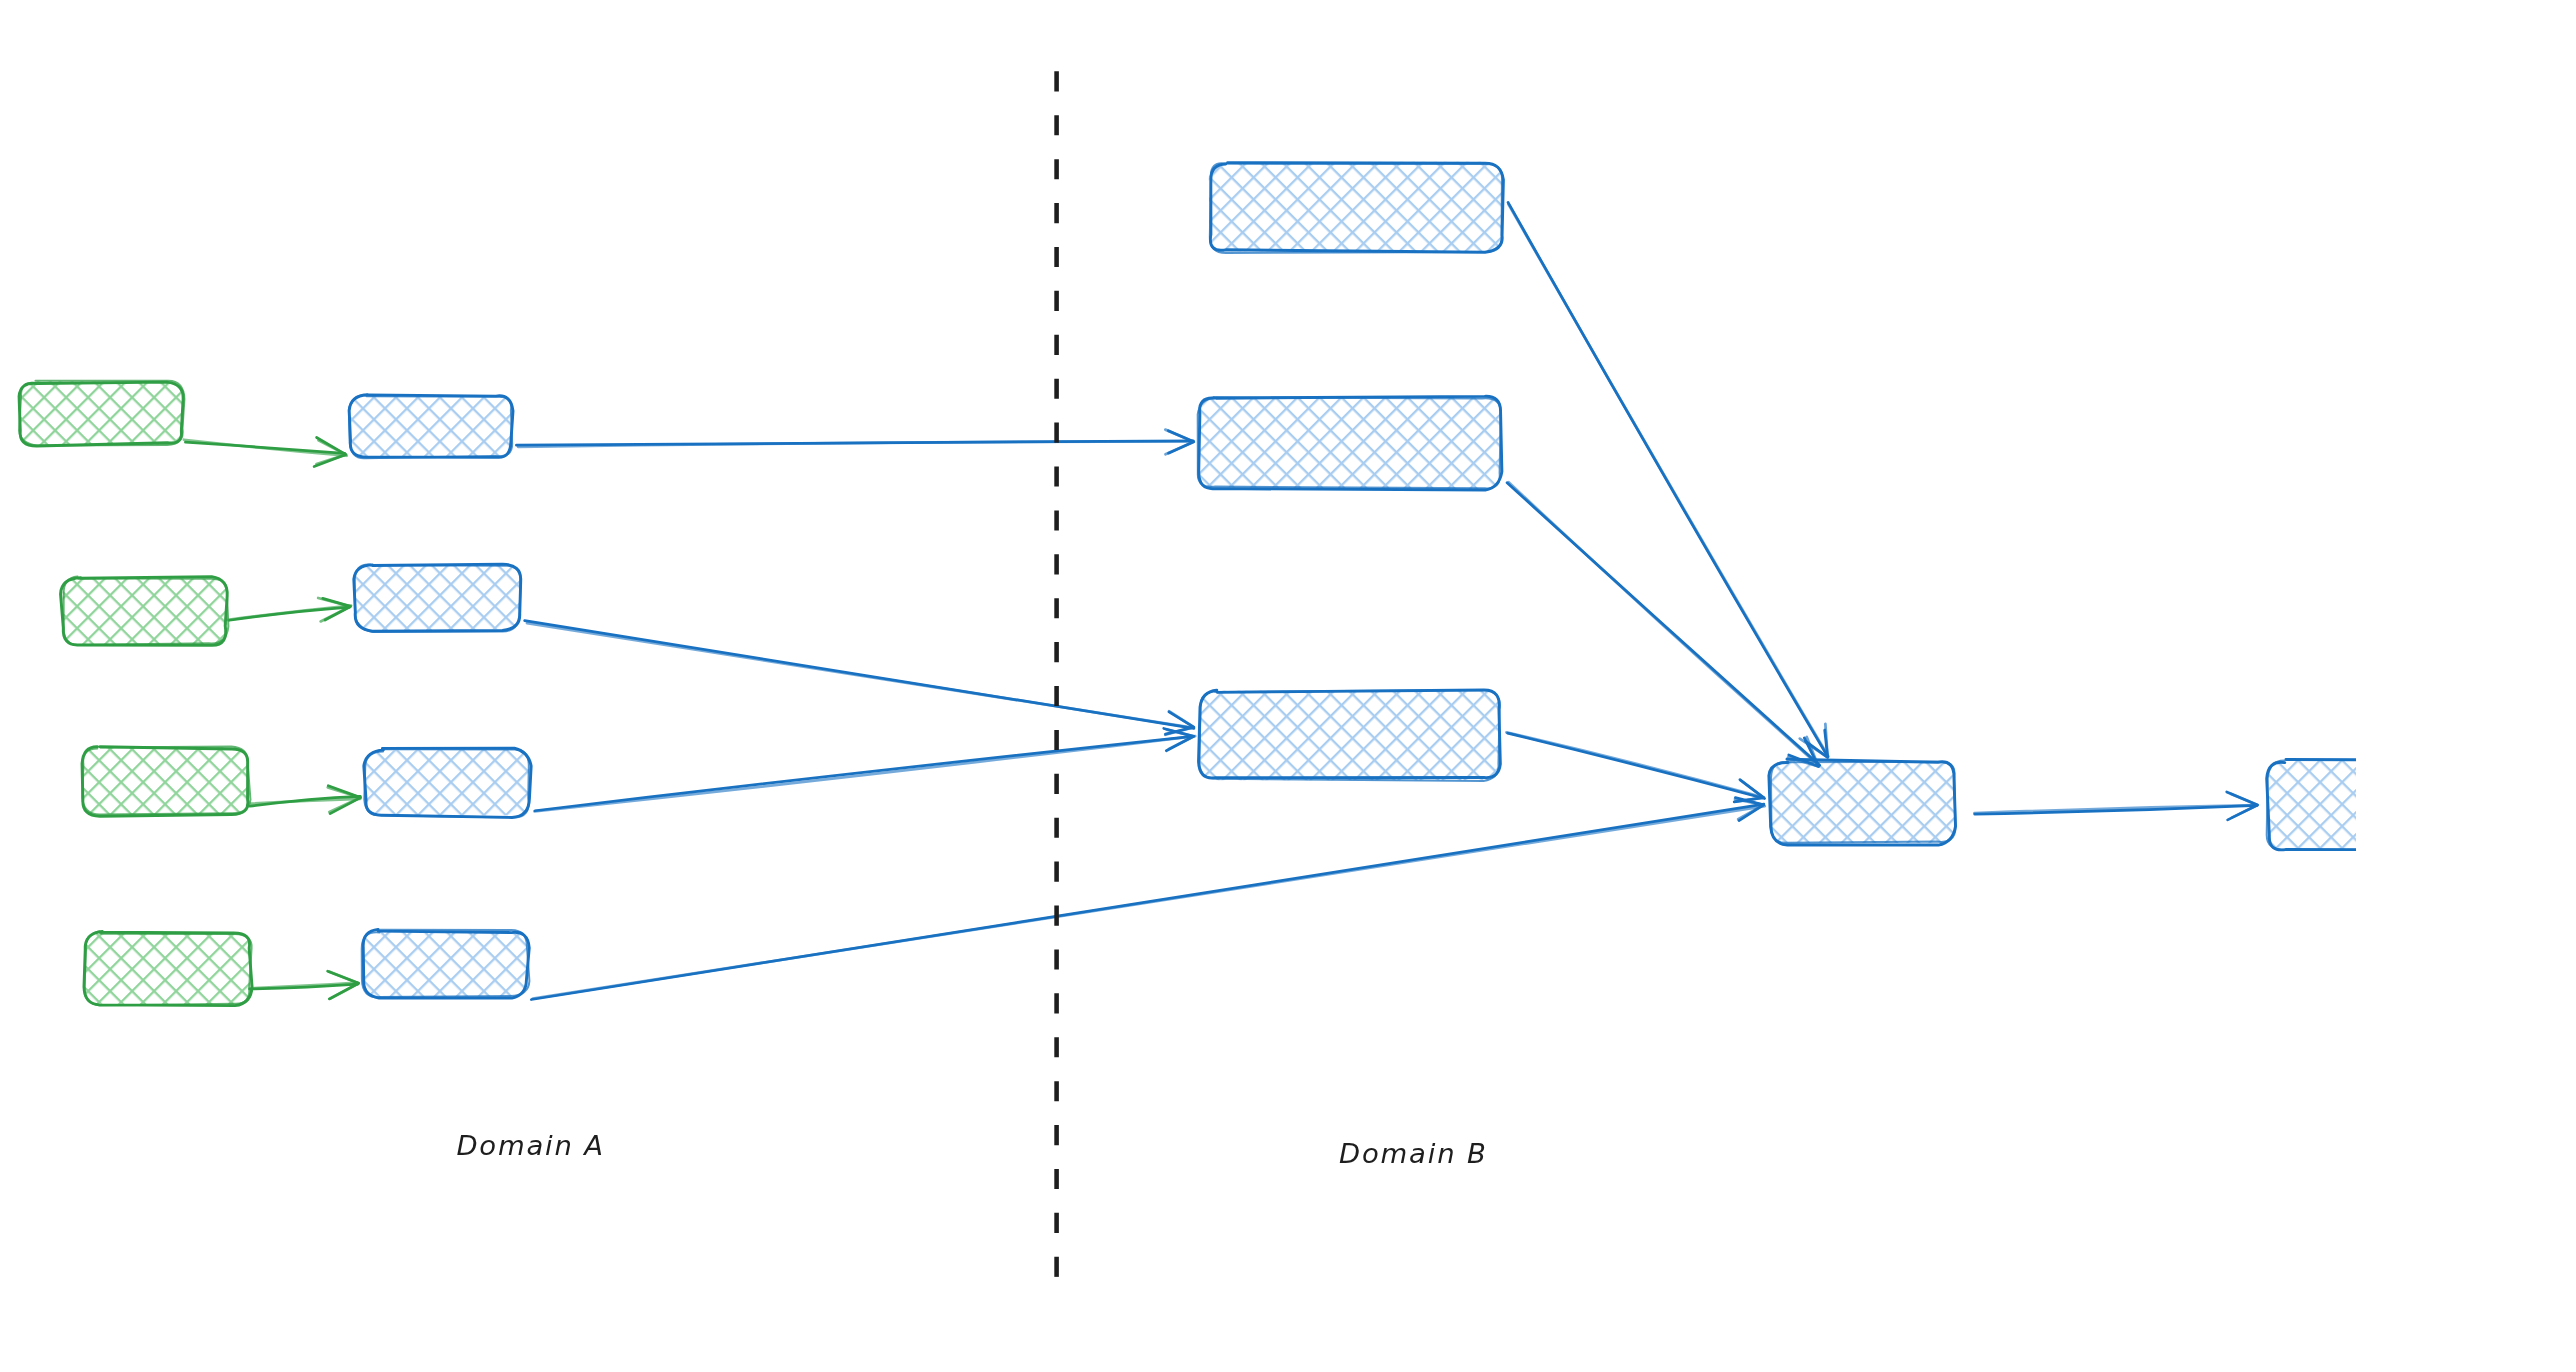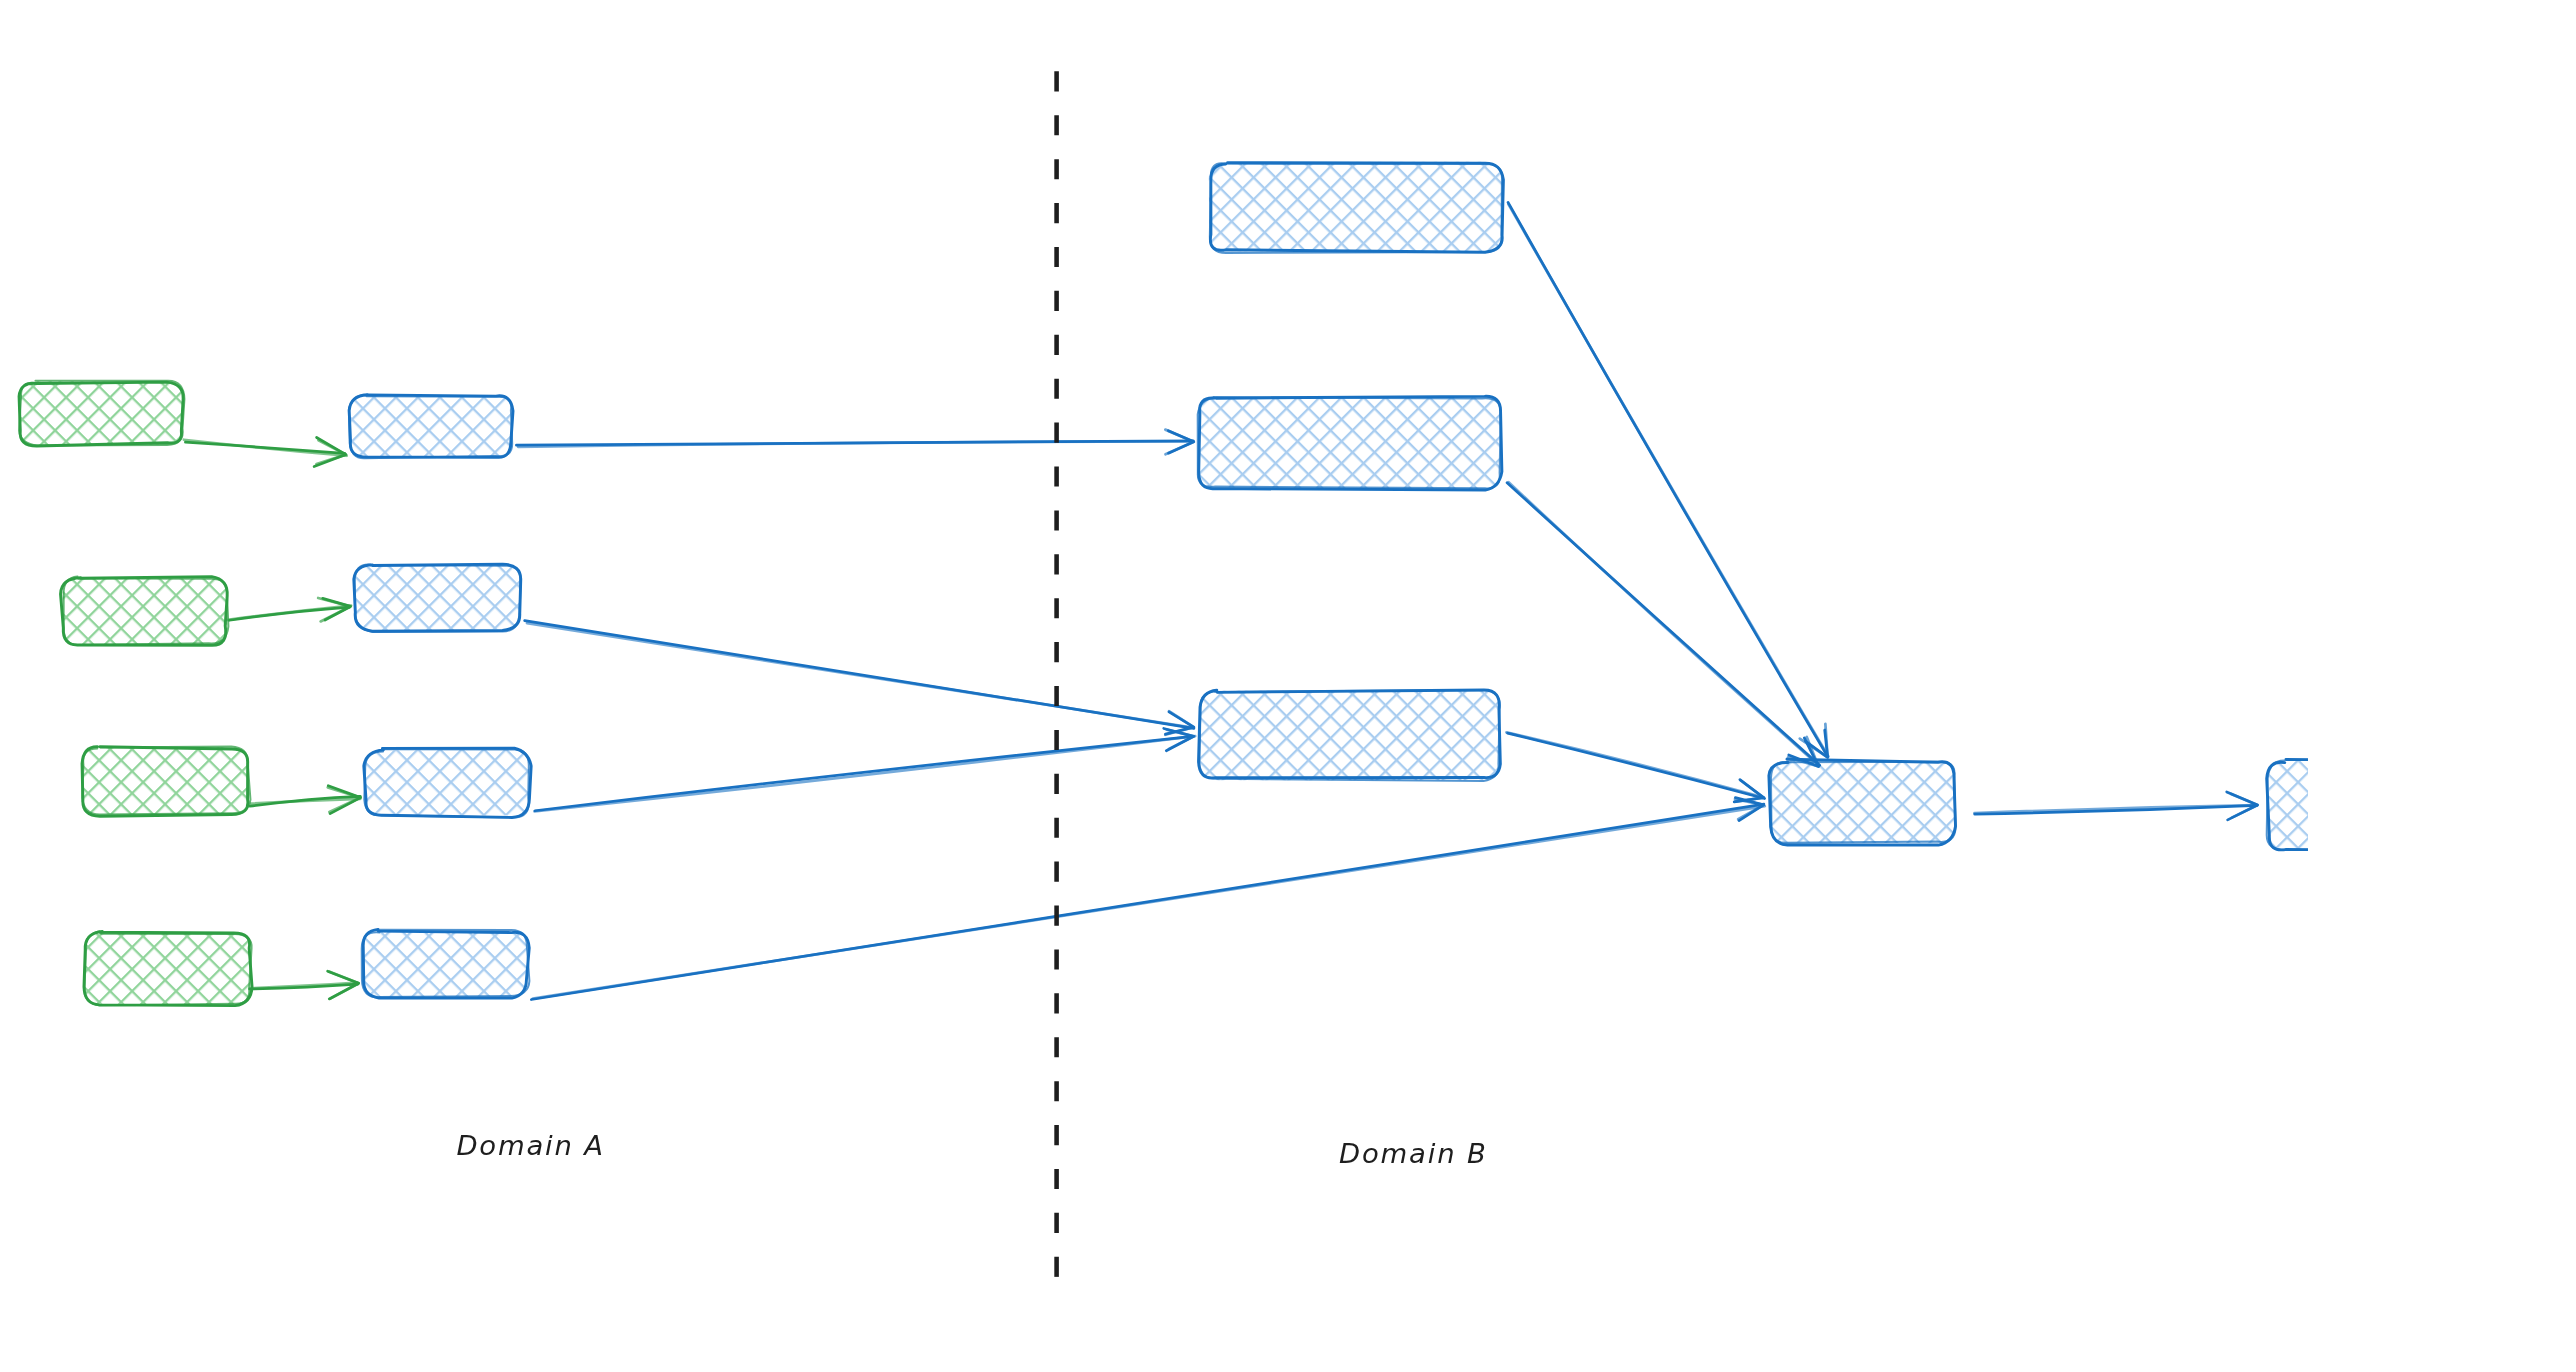--- a/index.html
+++ b/index.html
@@ -10,20 +10,21 @@
   }
   body {
     font-family: "DejaVu Sans", sans-serif;
   }
   #canvas-root {
     position: relative;
     width: 2308px;
     height: 1372px;
     background: #ffffff;
     overflow: hidden;
+    padding-left: 48px;
   }
   #diagram-svg {
     position: absolute;
     left: 0;
     top: 0;
     width: 2576px;
     height: 1372px;
     display: block;
   }
   .node-rect-outer {

